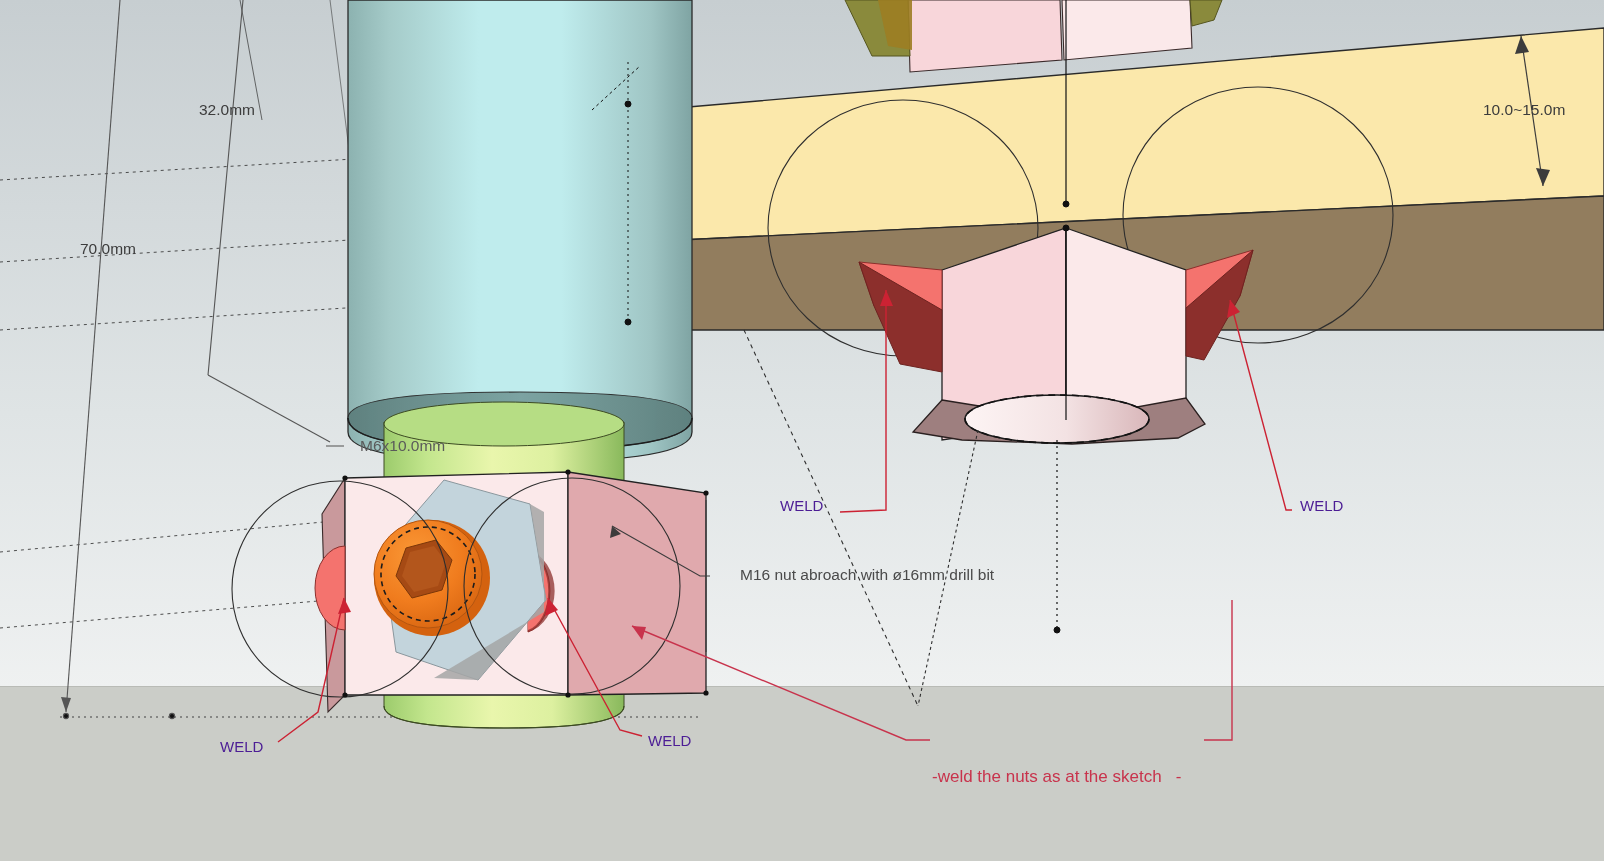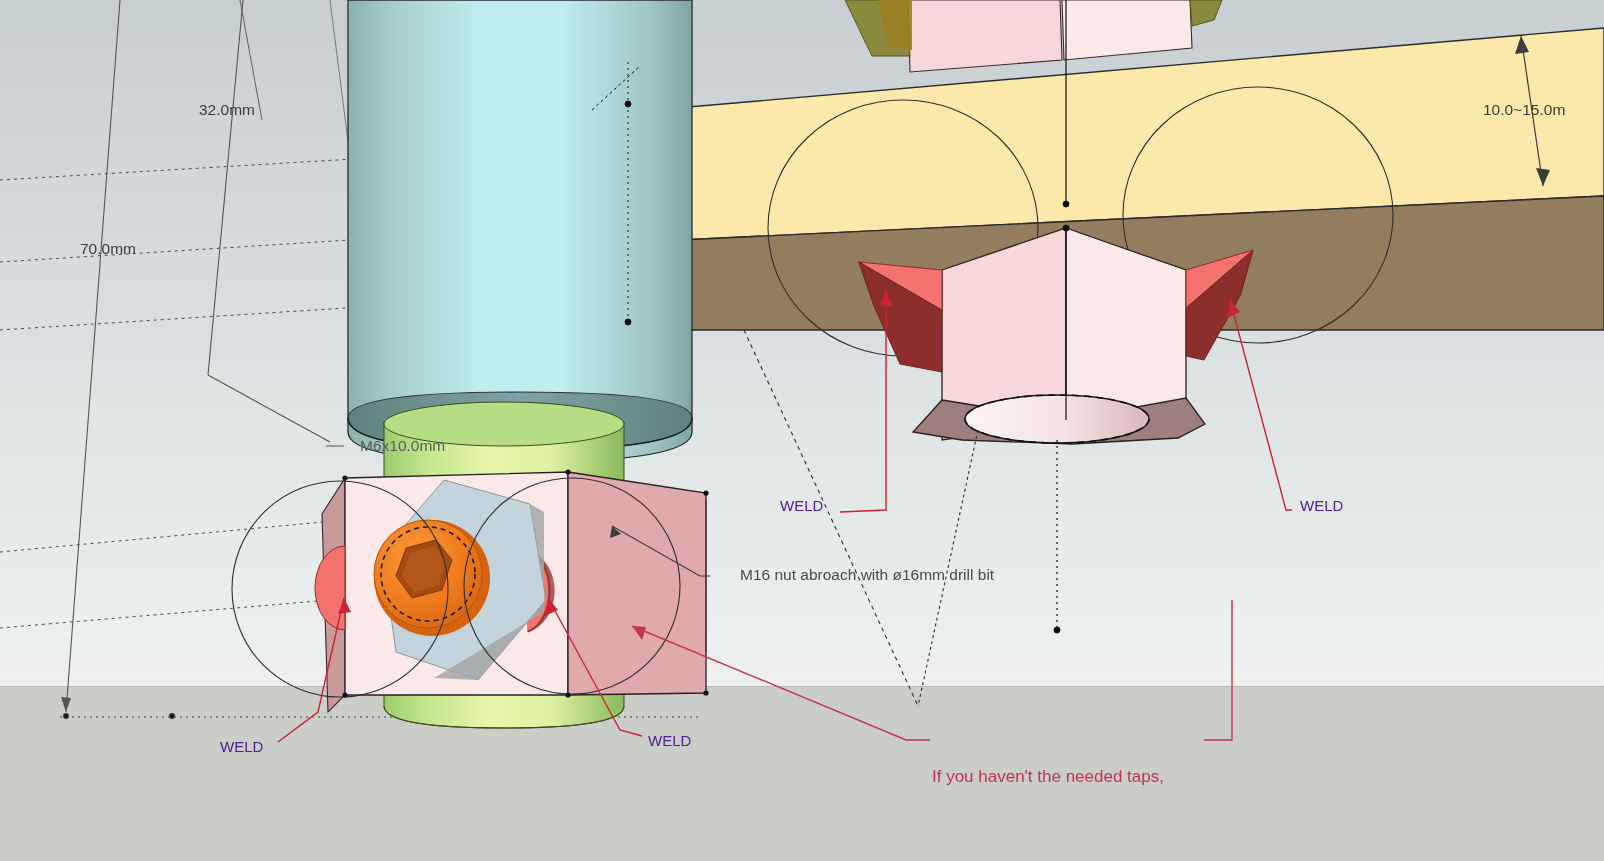--- a/index.html
+++ b/index.html
@@ -226,17 +226,16 @@
   <div class="lbl dim-lbl" style="left:1483px;top:101px;">10.0~15.0m</div>
 
   <div class="lbl note-lbl" style="left:712px;top:566px;margin-left:28px;">M16 nut abroach with ø16mm drill bit</div>
 
   <div class="lbl weld-lbl" style="left:780px;top:497px;">WELD</div>
   <div class="lbl weld-lbl" style="left:1300px;top:497px;">WELD</div>
   <div class="lbl weld-lbl" style="left:220px;top:738px;">WELD</div>
   <div class="lbl weld-lbl" style="left:648px;top:732px;">WELD</div>
 
   <div class="lbl red-note" style="left:932px;top:697px;">
-    <div>If you haven't the needed taps,</div>
     <div>-weld the nuts as at the sketch   -</div>
   </div>
 
 </div>
 
 </body></html>

